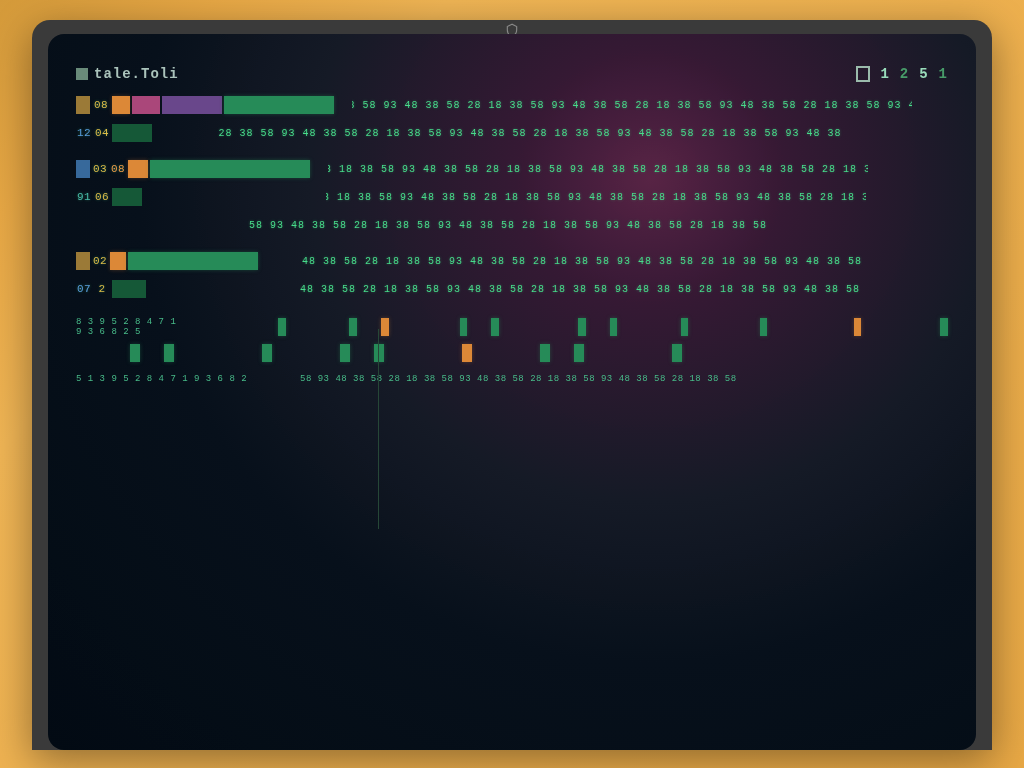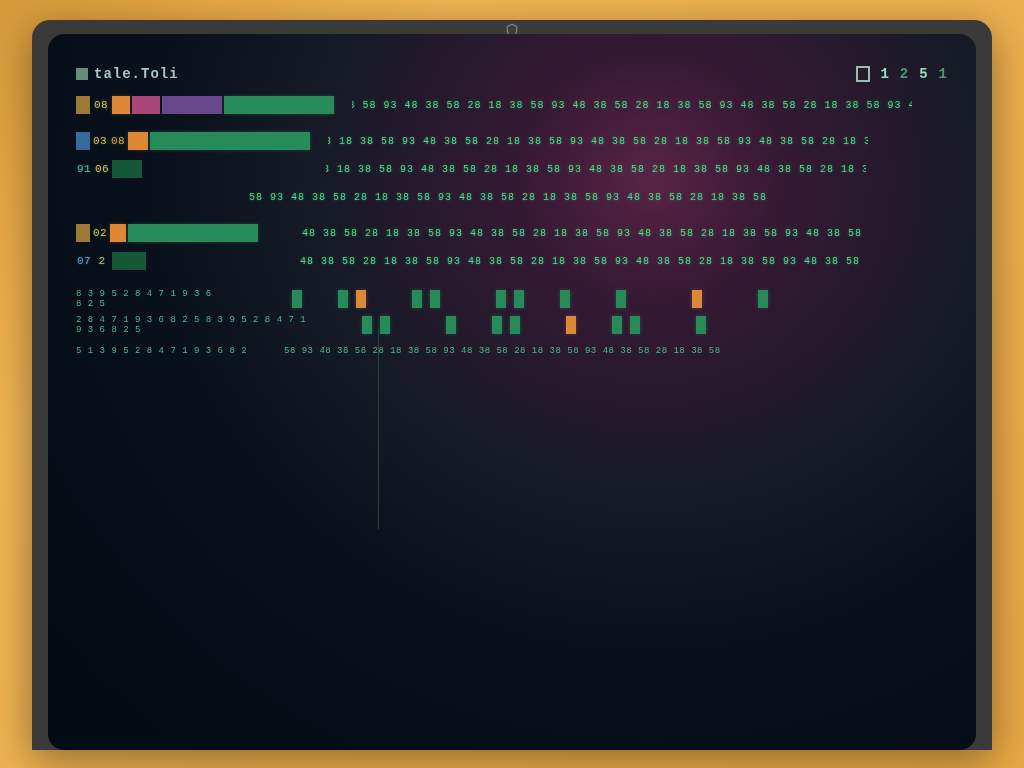--- a/index.html
+++ b/index.html
@@ -132,21 +132,21 @@
       top: 295px;
     }
     .dense-text {
       font-size: 10px;
       letter-spacing: 1px;
       white-space: nowrap;
       overflow: hidden;
     }
     .sparse-row {
       display: flex;
-      gap: 8px;
+      gap: 24px;
       align-items: center;
       height: 22px;
       margin-bottom: 4px;
     }
     .sparse-block {
       width: 10px;
       height: 18px;
     }
     .mini-text {
       font-size: 9px;
@@ -184,20 +184,27 @@
       <div class="row">
         <span class="block go" style="width:14px"></span>
         <span class="cell txt-y" style="width:18px">08</span>
         <span class="block or" style="width:18px"></span>
         <span class="block pk" style="width:28px"></span>
         <span class="block pu" style="width:60px"></span>
         <span class="block g" style="width:110px"></span>
         <span class="gap"></span>
         <span class="cell dense-text txt-g" style="width:560px">08 83 28 58 93 48 38 58 28 18 38 58 93 48 38 58 28 18 38 58 93 48 38 58 28 18 38 58 93 48 38 58</span>
       </div>
+      <div class="row spaced">
+        <span class="cell txt-b" style="width:16px">12</span>
+        <span class="cell txt-y" style="width:16px">04</span>
+        <span class="block dg" style="width:40px"></span>
+        <span class="gap"></span>
+        <span class="cell dense-text txt-g" style="width:720px">28 38 58 93 48 38 58 28 18 38 58 93 48 38 58 28 18 38 58 93 48 38 58 28 18 38 58 93 48 38</span>
+      </div>
     </div>
 
     <div class="row-group">
       <div class="row">
         <span class="block bl" style="width:14px"></span>
         <span class="cell txt-y" style="width:16px">03</span>
         <span class="cell txt-o" style="width:16px">08</span>
         <span class="block or" style="width:20px"></span>
         <span class="block g" style="width:160px"></span>
         <span class="gap"></span>
@@ -253,21 +260,20 @@
         <span class="gap" style="width:20px"></span>
         <span class="sparse-block g"></span>
         <span class="gap" style="width:30px"></span>
         <span class="sparse-block g"></span>
         <span class="gap" style="width:50px"></span>
         <span class="sparse-block or"></span>
         <span class="gap" style="width:40px"></span>
         <span class="sparse-block g"></span>
       </div>
       <div class="sparse-row">
-        <span class="mini-text" style="width:240px">2 8 4 7 1 9 3 6 8 2 5 8 3 9 5 2 8 4 7 1 9 3 6 8 2 5</span>
         <span class="gap" style="width:30px"></span>
         <span class="sparse-block g"></span>
         <span class="sparse-block g"></span>
         <span class="gap" style="width:40px"></span>
         <span class="sparse-block g"></span>
         <span class="gap" style="width:20px"></span>
         <span class="sparse-block g"></span>
         <span class="sparse-block g"></span>
         <span class="gap" style="width:30px"></span>
         <span class="sparse-block or"></span>

